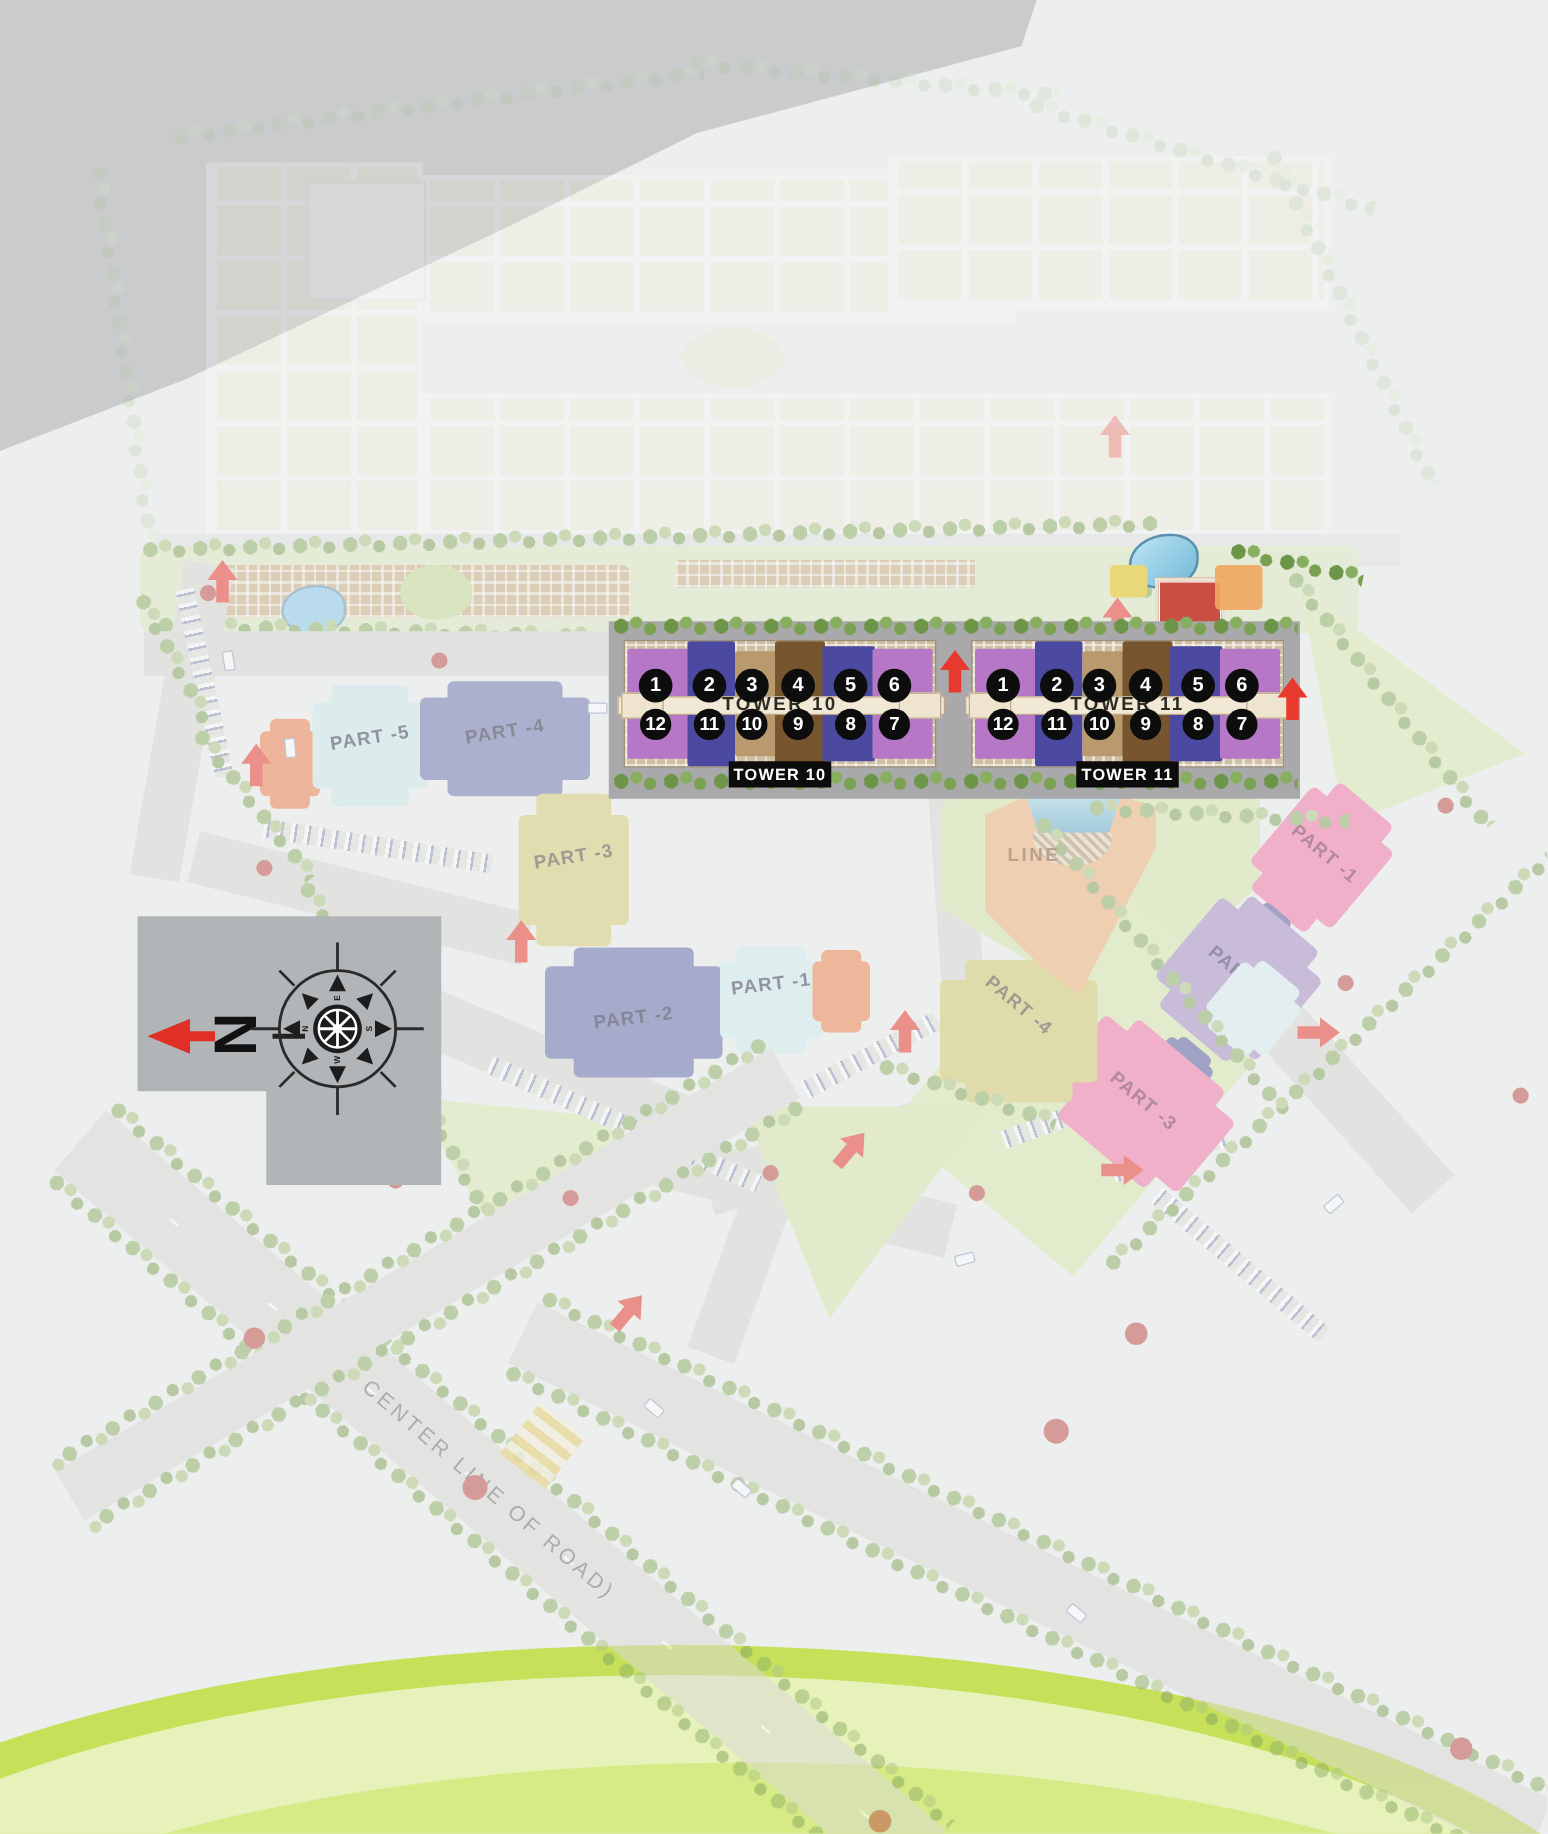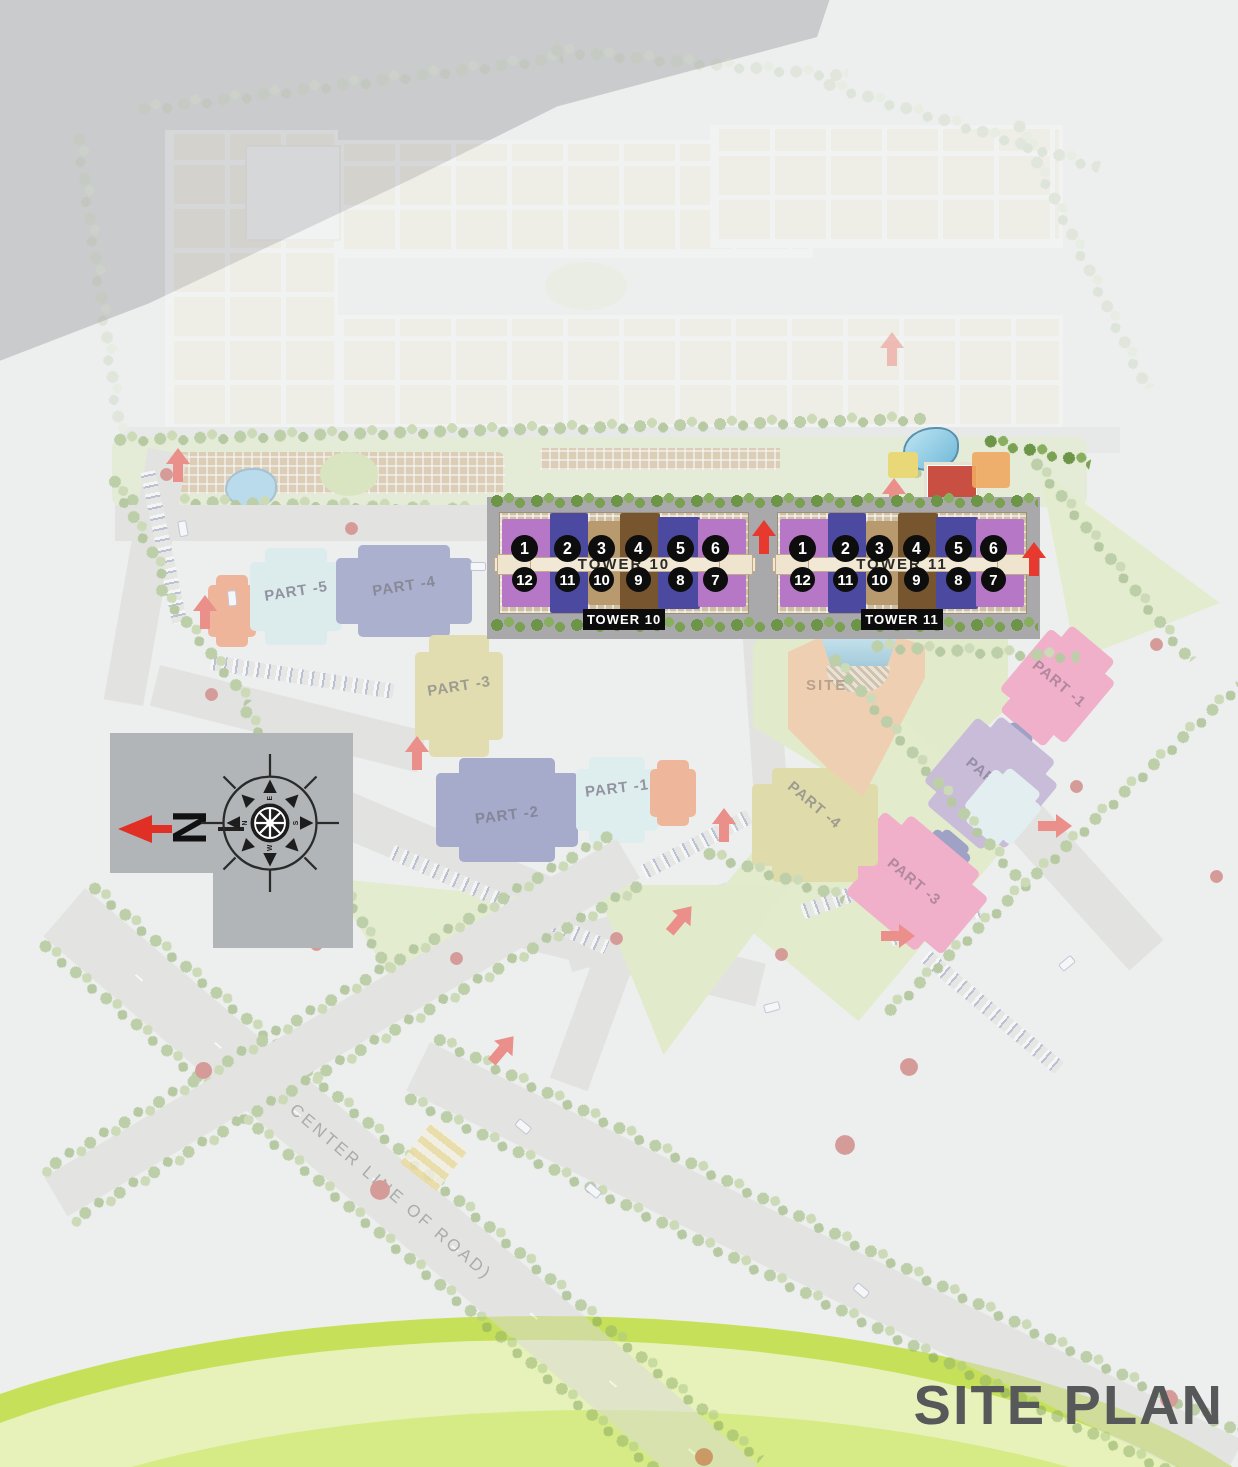--- a/index.html
+++ b/index.html
@@ -180,21 +180,21 @@
       </div>
     <div class="bl" style="left:752px;top:768px;width:126px;height:114px;--c:#d6c96e;">
       <span style="top:28px;transform:rotate(40deg);color:#55513a;">PART -4</span>
       </div>
 
     <div class="abs" style="left:788px;top:636px;width:137px;height:160px;background:#f2b27c;
          clip-path:polygon(0 10%,20% 2%,78% 0,100% 6%,100% 26%,55% 100%,28% 82%,0 58%);"></div>
     <div class="club-pool" style="left:816px;top:638px;width:86px;height:30px;clip-path:polygon(6% 0,94% 0,82% 100%,18% 100%);"></div>
     <div class="abs" style="left:826px;top:666px;width:64px;height:26px;border-radius:0 0 60px 60px;
          background:repeating-linear-gradient(45deg,#e6d8c2 0 3px,#b89a72 3px 6px);"></div>
-    <div class="rlabel" style="left:806px;top:676px;color:#8a5a30;letter-spacing:2px;">SITE</div>
+    <div class="rlabel" style="left:806px;top:676px;color:#8a5a30;letter-spacing:2px;">LINE</div>
 
     <div>
       <div class="tl rot" style="left:895px;top:448px;width:150px;transform:rotate(28deg);"></div>
       <div class="tl rot" style="left:120px;top:470px;width:120px;transform:rotate(62deg);"></div>
       <div class="tl rot" style="left:165px;top:578px;width:150px;transform:rotate(52deg);"></div>
       <div class="tl rot" style="left:250px;top:700px;width:160px;transform:rotate(55deg);"></div>
       <div class="tl rot" style="left:330px;top:840px;width:145px;transform:rotate(62deg);"></div>
       <div class="tl rot" style="left:1040px;top:452px;width:258px;transform:rotate(52deg);"></div>
       <div class="tl rot" style="left:878px;top:1008px;width:485px;transform:rotate(-43deg);"></div>
       <div class="tl rot" style="left:838px;top:648px;width:305px;transform:rotate(50deg);"></div>
@@ -403,15 +403,14 @@
       <g stroke="#fff" stroke-width="3">
         <line x1="0" y1="-20" x2="0" y2="20"></line>
           <line x1="-20" y1="0" x2="20" y2="0"></line>
         <line x1="-14" y1="-14" x2="14" y2="14"></line>
           <line x1="-14" y1="14" x2="14" y2="-14"></line>
       </g>
       <circle r="5" fill="#fff"></circle>
     </g>
   </svg>
 
-  <div id="title">SITE PLAN</div>
 
 </div>
 
 </body></html>

